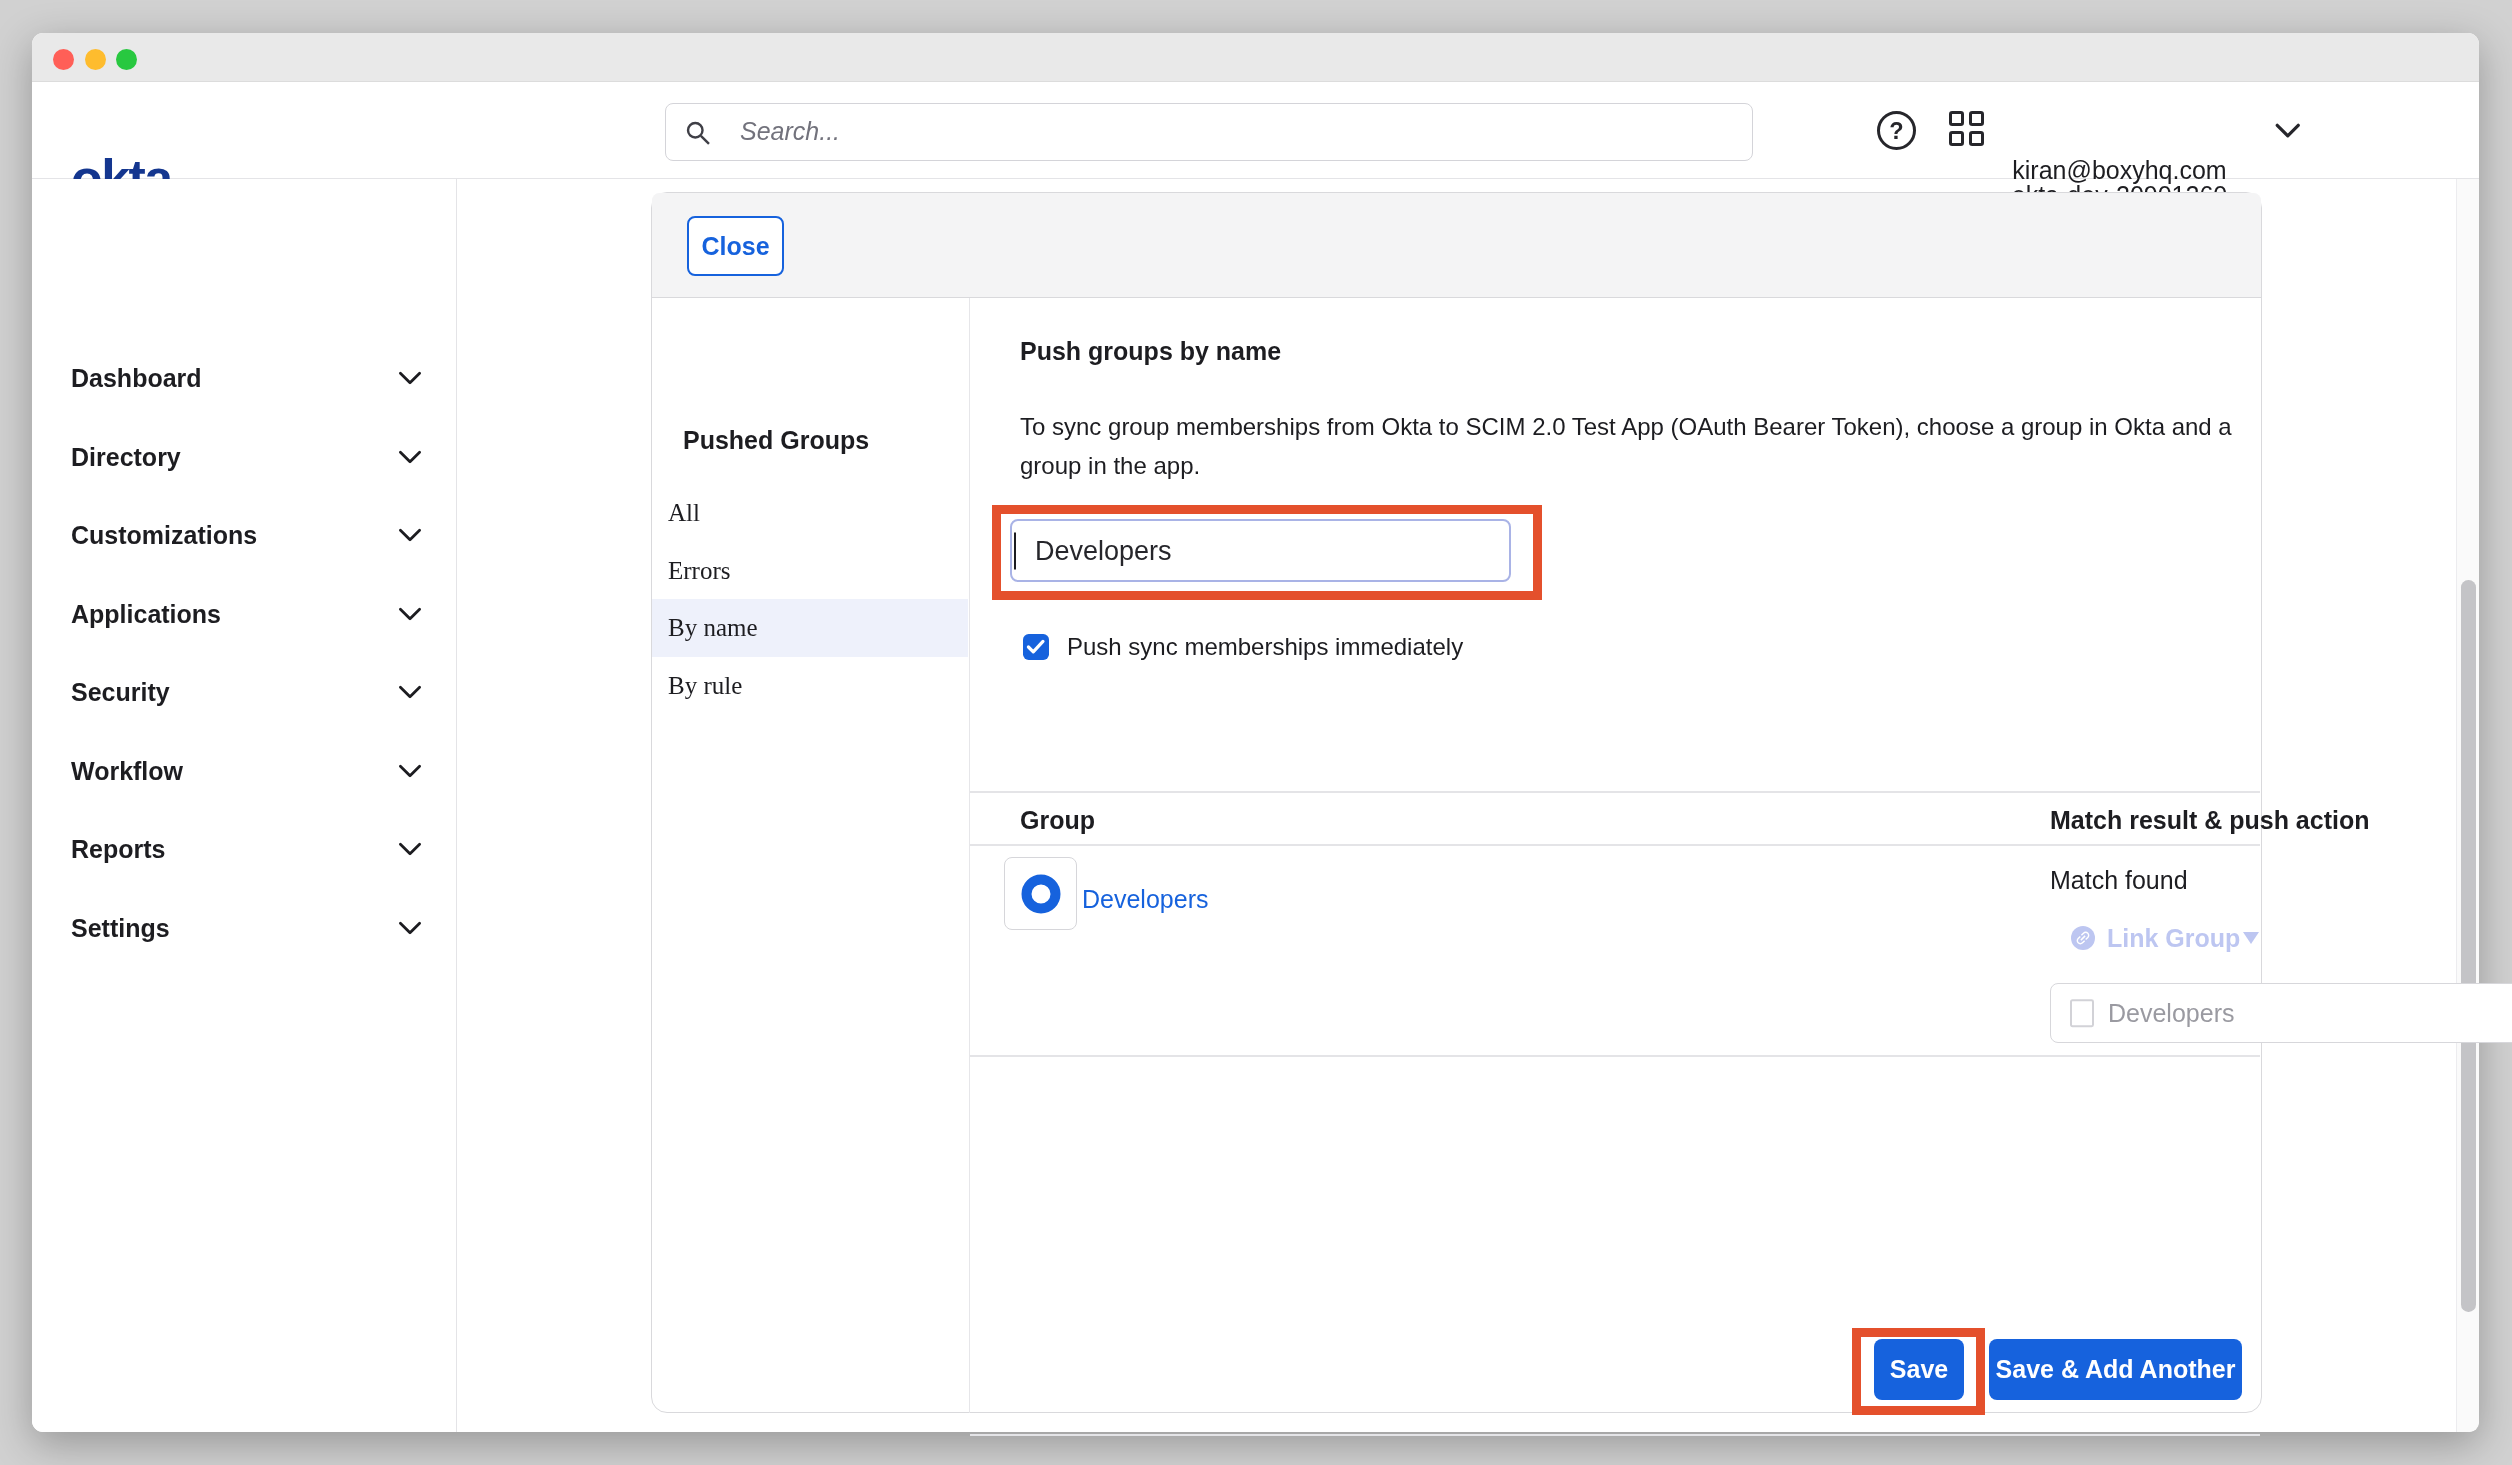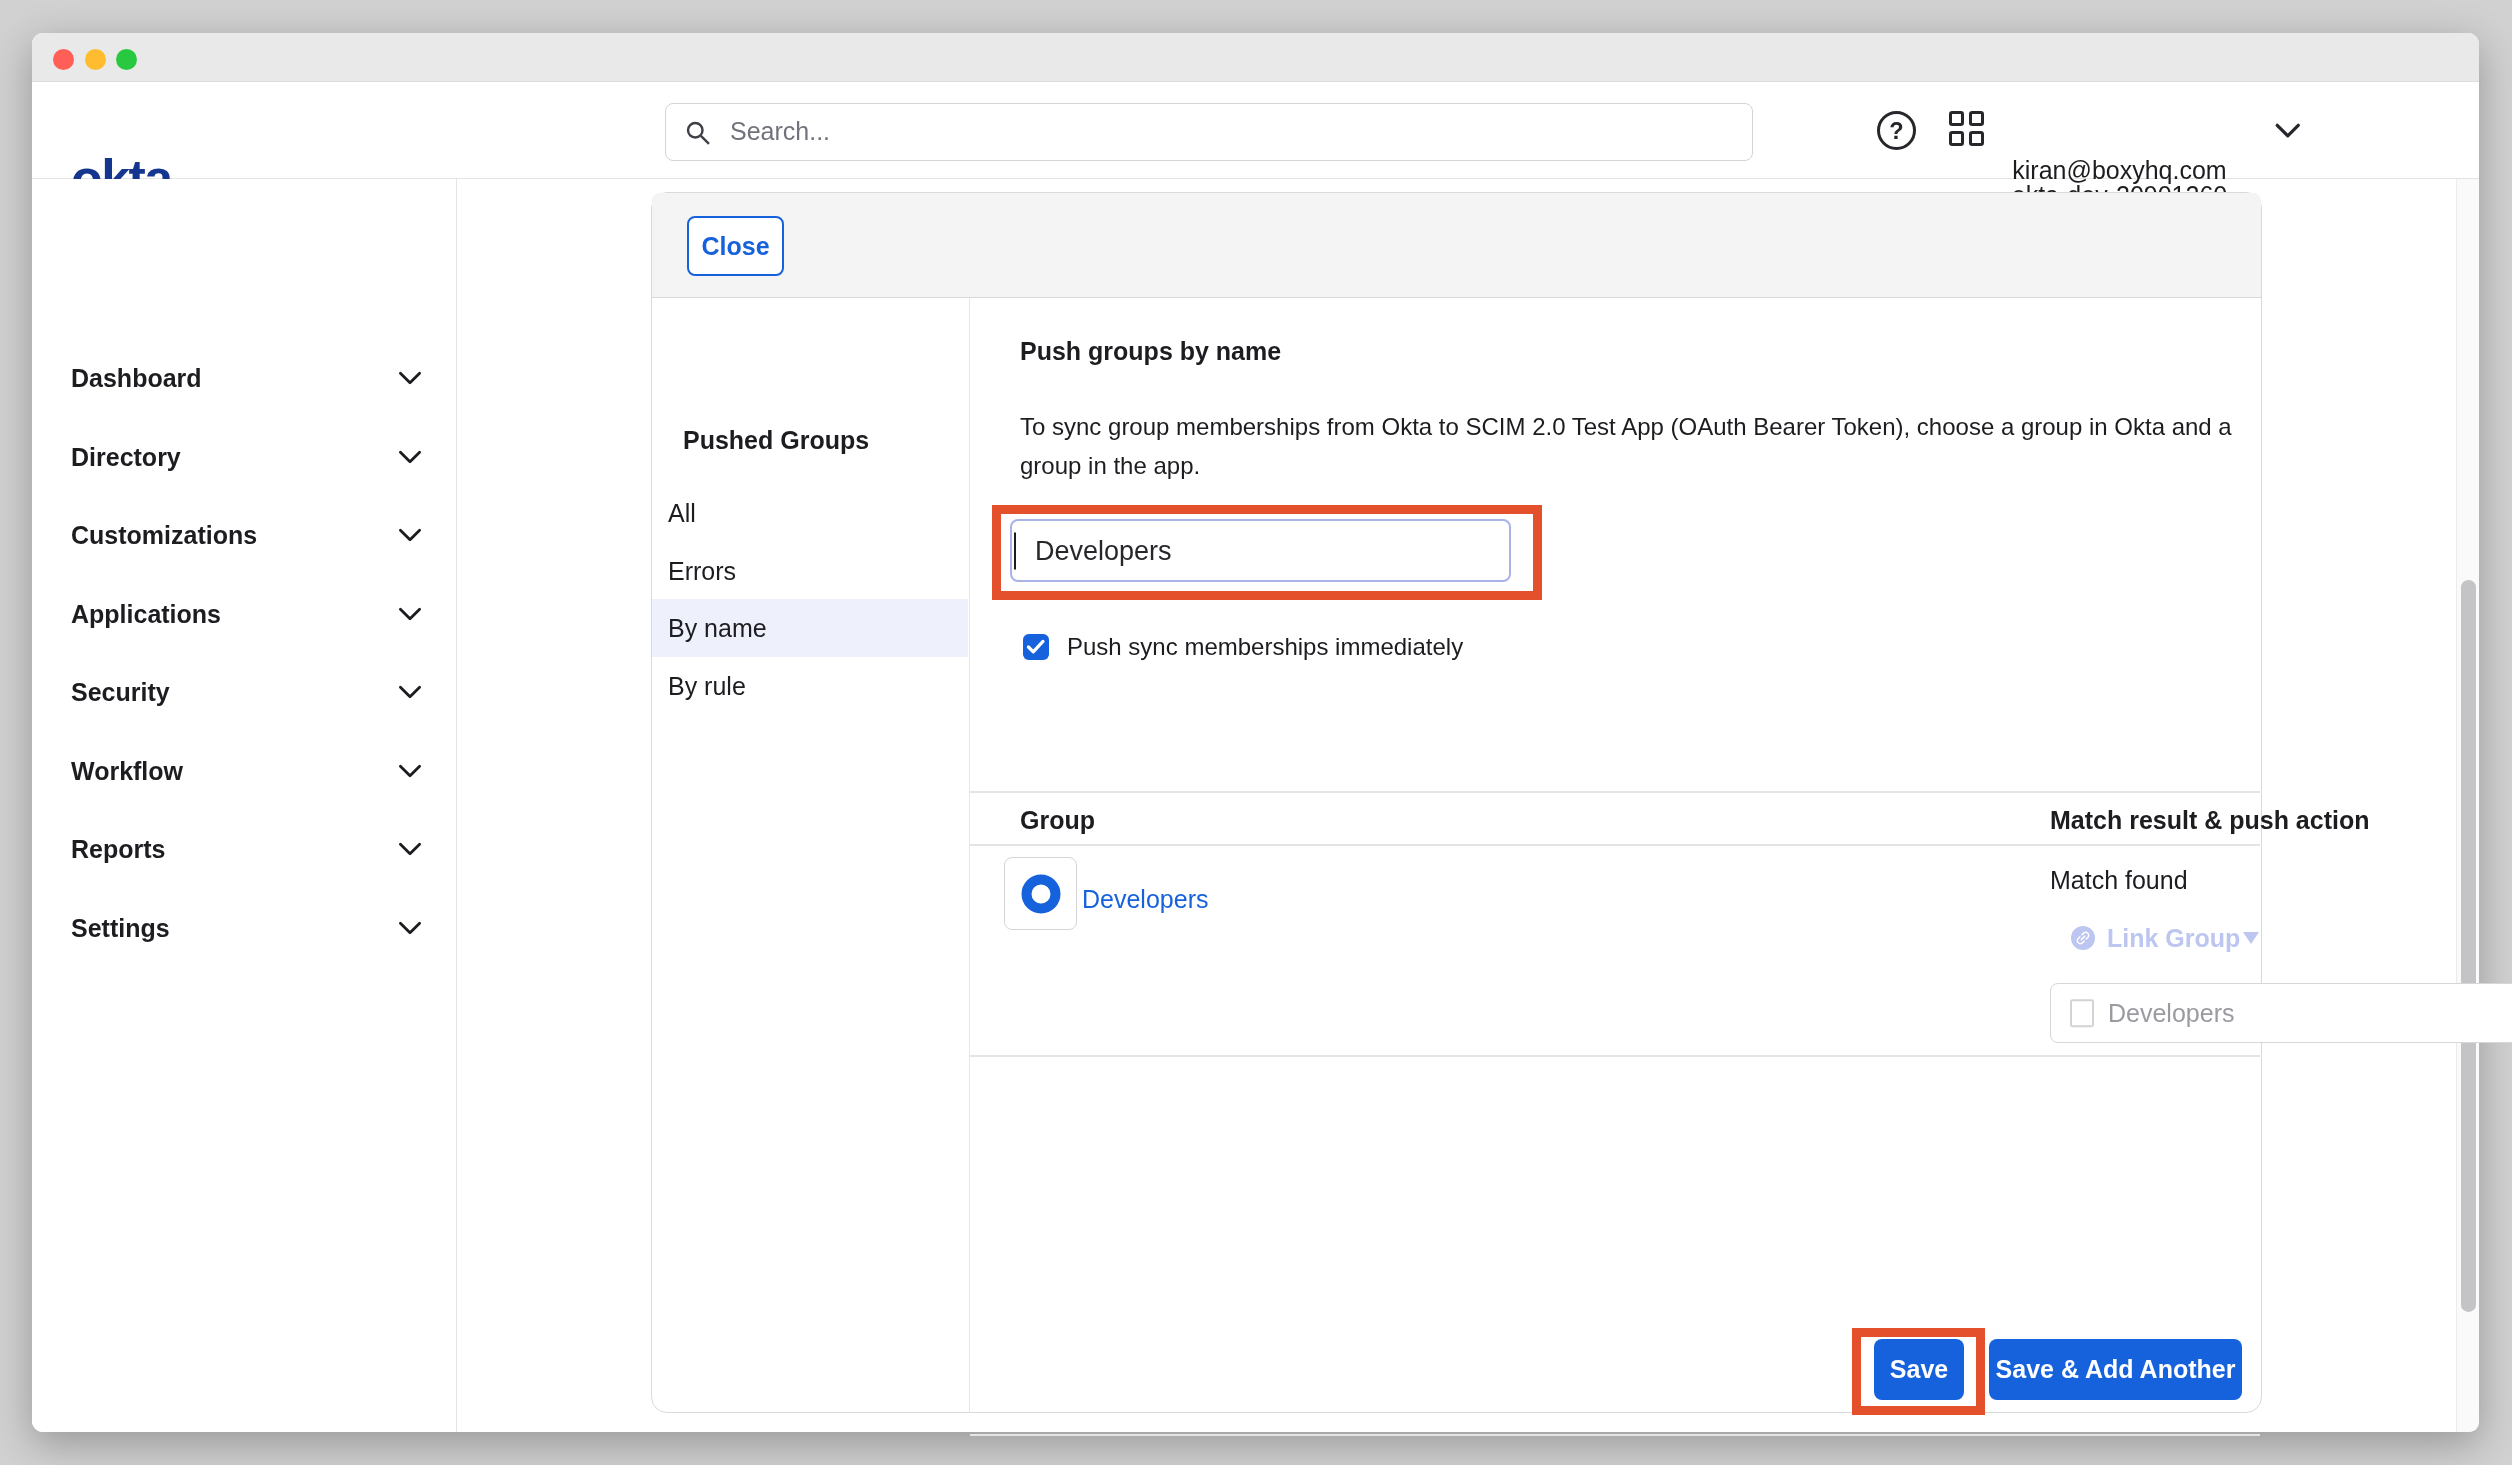--- a/index.html
+++ b/index.html
@@ -12,22 +12,22 @@
   .tl { position:absolute; top:16px; width:21px; height:21px; border-radius:50%; }
   .tl.red{ left:21px; background:#ff5f57; } .tl.yellow{ left:53px; background:#febc2e; } .tl.green{ left:84px; background:#28c840; }
 
   .appheader { position:absolute; left:0; top:49px; width:100%; height:97px; background:#fff;
                border-bottom:1.6px solid #e4e4e7; }
   .logo { position:absolute; left:39px; top:98px; transform:translateY(-54%); font-size:52px; font-weight:bold;
           letter-spacing:-1.6px; color:#14368f; }
   .searchbox { position:absolute; left:633px; top:21px; width:1088px; height:58px; border:1.6px solid #d4d4d9;
                border-radius:8px; background:#fff; }
   .searchbox svg { position:absolute; left:18px; top:14.6px; }
-  .searchbox input { position:absolute; left:64px; top:0; width:1004px; height:55px; border:none; outline:none;
-                     font-family:"Liberation Sans",sans-serif; font-size:25px; color:#3c3c42; background:transparent; }
+  .searchbox input { position:absolute; left:74px; top:0; width:1004px; height:55px; border:none; outline:none;
+                     font-family:"Liberation Sans",sans-serif; font-size:25px; color:#3c3c42; background:transparent;font-style:italic; }
   .searchbox input::placeholder { color:#72727c; opacity:1; }
   .helpicon { position:absolute; left:1845px; top:29px; width:39px; height:39px; border:3.2px solid #26262b;
               border-radius:50%; text-align:center; font-size:23.5px; font-weight:bold; color:#26262b; line-height:34px; }
   .gridicon { position:absolute; left:1917px; top:29px; width:40px; height:40px; display:grid;
               grid-template-columns:14.6px 14.6px; grid-template-rows:14.6px 14.6px; gap:5.7px; }
   .gridicon span { border:3.2px solid #26262b; border-radius:3.2px; }
   .userblock { position:absolute; left:1942px; top:0; width:291px; height:97px; text-align:center; cursor:pointer; }
   .userblock .l1 { position:absolute; top:88px; width:100%; transform:translateY(-50%); font-size:25px; white-space:nowrap; }
   .userblock .l2 { position:absolute; top:113px; width:100%; transform:translateY(-50%); font-size:25px; white-space:nowrap; }
   .chev-user { position:absolute; left:2242px; top:40px; }
@@ -46,21 +46,21 @@
            border:1.6px solid #d9d9dc; border-radius:16px; }
   .closebar { position:absolute; left:0; top:0; width:100%; height:105px; background:#f4f4f5;
               border-bottom:1.6px solid #d9d9dc; border-radius:7.3px 7.3px 0 0; }
   .btn-close { position:absolute; left:35px; top:23px; width:97px; height:60px; background:#fff;
                border:2.4px solid #1662dd; border-radius:8px; color:#1662dd; font-size:25px; font-weight:bold;
                font-family:"Liberation Sans",sans-serif; cursor:pointer; }
 
   .pnav { position:absolute; left:0; top:105px; width:318px; height:1115px; border-right:1.6px solid #e6e6e9; }
   .pnav .title { position:absolute; left:16px; top:142px; transform:translateY(-50%); font-size:25px; font-weight:bold; white-space:nowrap;margin-left:15px; }
   .pnav-item { position:absolute; left:0; width:316px; height:58px; cursor:pointer; }
-  .pnav-item .lbl { position:absolute; left:16px; top:50%; transform:translateY(-50%); font-size:25px; white-space:nowrap; }
+  .pnav-item .lbl { position:absolute; left:16px; top:50%; transform:translateY(-50%); font-size:25px; white-space:nowrap;font-family:Liberation Serif, serif; }
   .pnav-item.active { background:#eef1fb; }
 
   .pcontent { position:absolute; left:318px; top:105px; width:1292px; height:1115px; }
   .ptitle { position:absolute; left:50px; top:53px; transform:translateY(-50%); font-size:25px; font-weight:bold; white-space:nowrap; }
   .pdesc1 { position:absolute; left:50px; top:129px; transform:translateY(-50%); font-size:24px; white-space:nowrap; }
   .pdesc2 { position:absolute; left:50px; top:168px; transform:translateY(-50%); font-size:24px; white-space:nowrap; }
 
   .ann { position:absolute; border:9.7px solid #e4502c; z-index:5; }
   .ann.input-ann { left:22px; top:207px; width:550px; height:95px; }
   .ann.save-ann  { left:882px; top:1030px; width:133px; height:87px; }

